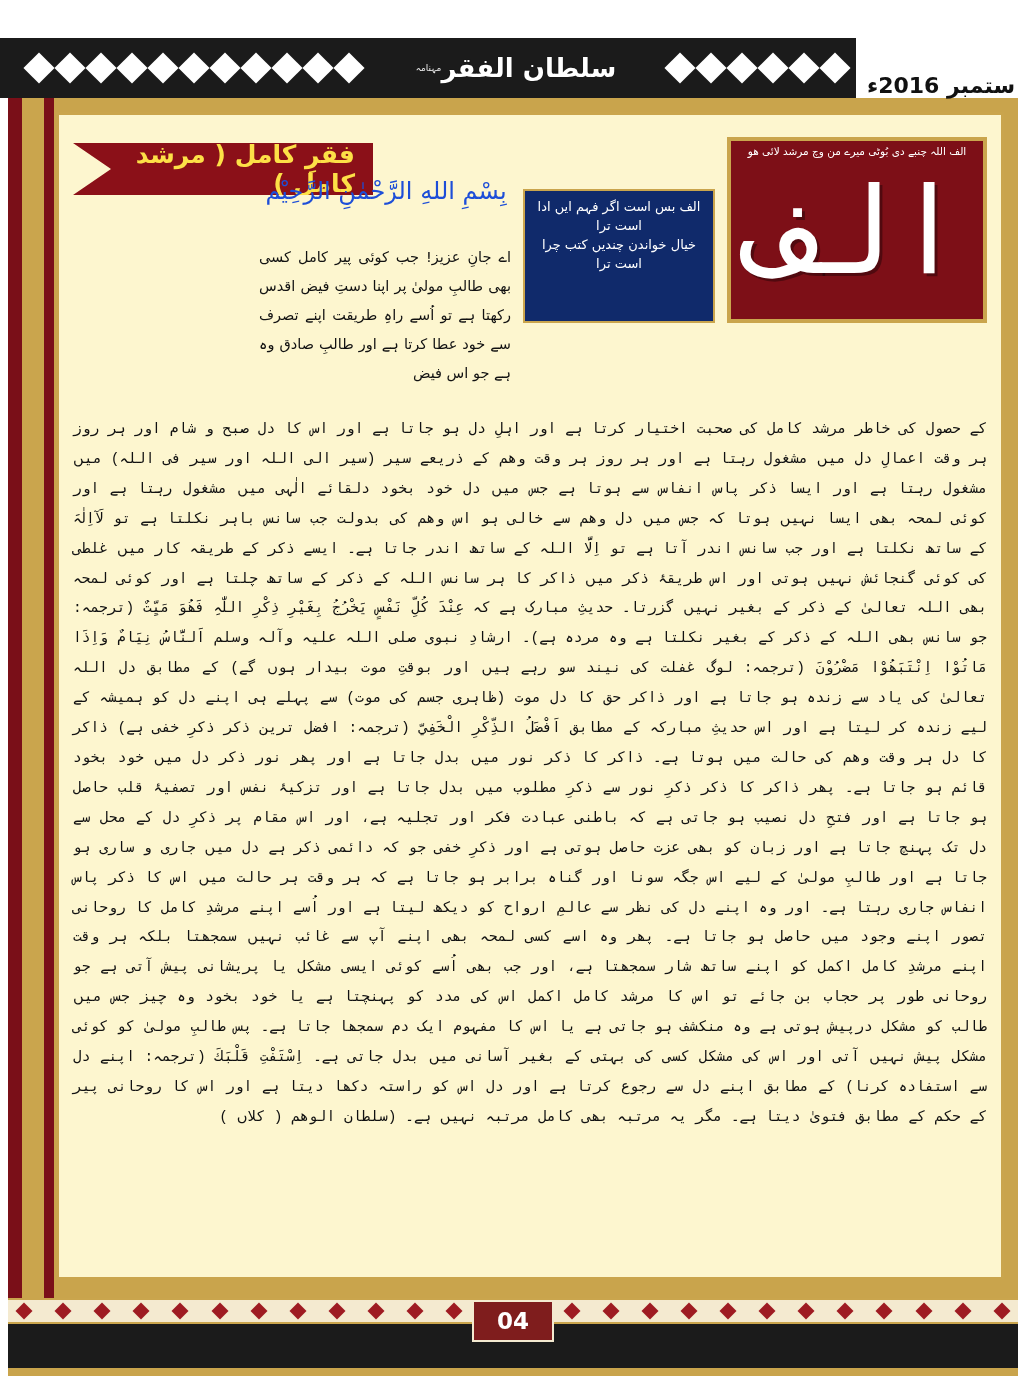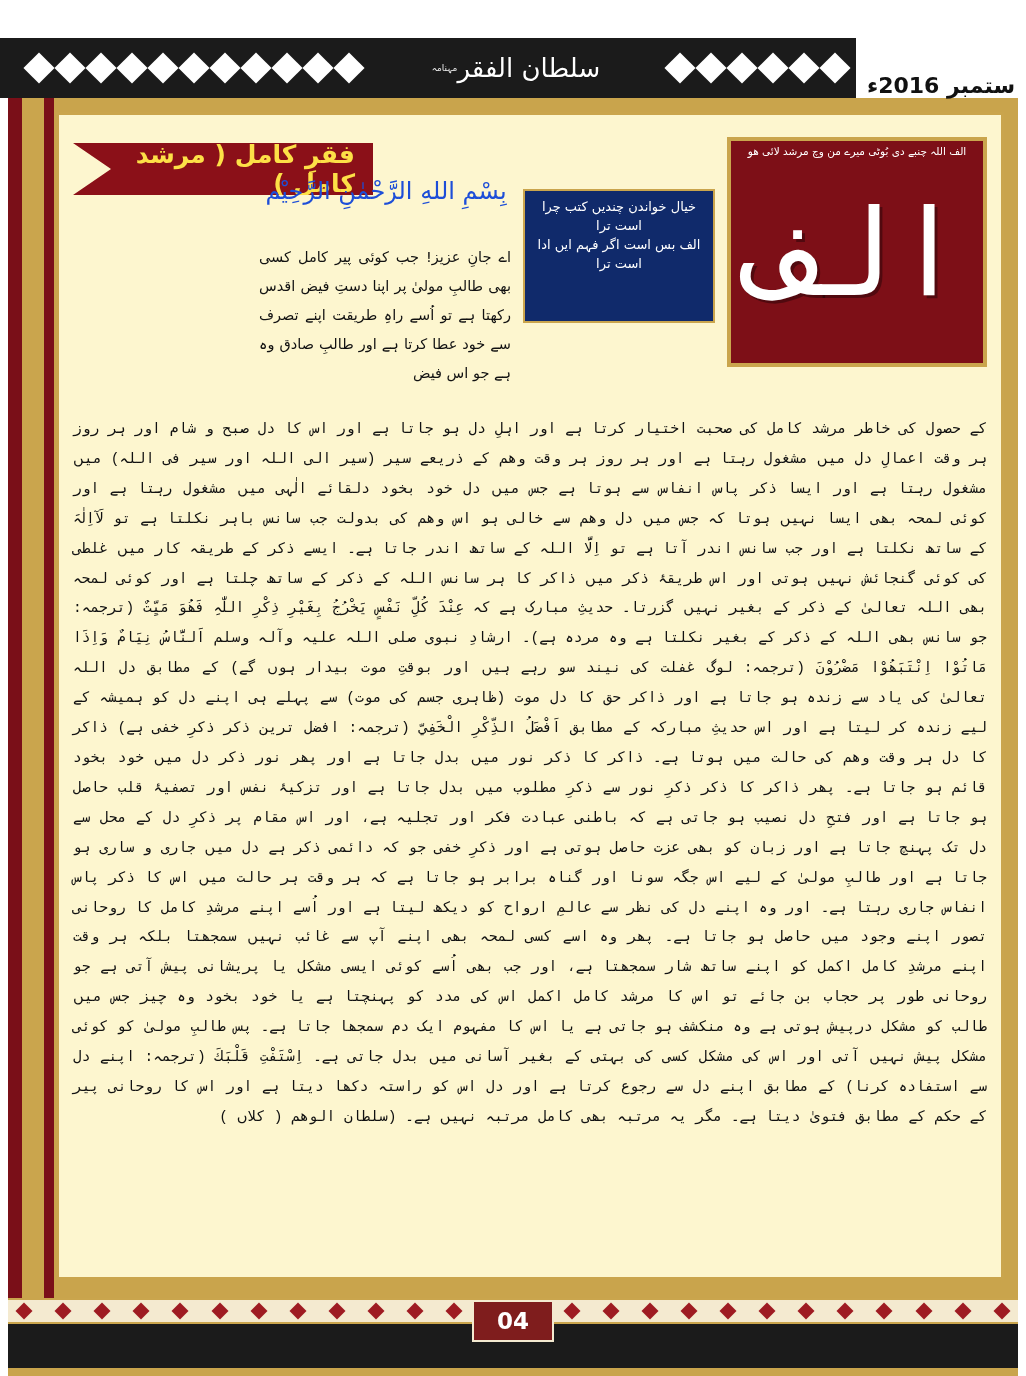--- a/index.html
+++ b/index.html
@@ -31,21 +31,21 @@
   .diamond{
     width:22px;height:22px;background:#fff;transform:rotate(45deg);
   }
   .masthead{
     position:absolute;left:0;right:0;top:0;bottom:0;
     display:flex;align-items:center;justify-content:center;
     pointer-events:none;
   }
   .masthead-text{
     font-family:"DejaVu Sans","Liberation Sans",sans-serif;
-    color:#fff;font-size:26px;font-weight:normal;
+    color:#fff;font-size:26px;font-weight:bold;
     direction:rtl;
     text-shadow:0 0 1px #000;
     letter-spacing:1px;
   }
   .masthead-sub{
     color:#fff;font-size:9px;margin-left:6px;opacity:.9;
   }
   .date-box{
     position:absolute;right:0;top:38px;width:170px;height:60px;
     background:#ffffff;
@@ -85,21 +85,21 @@
     display:flex;align-items:center;justify-content:center;
     clip-path:polygon(0 0, 100% 0, 100% 100%, 0 100%, 38px 50%);
   }
   .ribbon-text{
     color:#fde047;font-size:25px;direction:rtl;font-weight:bold;
     padding-right:18px;
   }
 
   
   .alif-box{
-    position:absolute;right:14px;top:22px;width:260px;height:230px;
+    position:absolute;right:14px;top:22px;width:260px;height:186px;
     background:#7d0f17;
     border:4px solid #caa54d;
     box-sizing:border-box;
     overflow:hidden;
   }
   .alif-caption{
     color:#fff;font-size:10.5px;direction:rtl;text-align:center;
     padding:4px 4px 0 4px;line-height:1.3;
   }
   .alif-glyph-wrap{
@@ -242,22 +242,22 @@
       </div>
 
       <div class="alif-box">
         <div class="alif-caption">الف اللہ چنبے دی بُوٹی میرے من وچ مرشد لائی ھو</div>
         <div class="alif-glyph-wrap">
           <span class="alif-glyph">الف</span>
         </div>
       </div>
 
       <div class="verse-box">
+        <div class="verse-line">الف بس است اگر فہم ایں ادا است ترا</div>
         <div class="verse-line">خیال خواندن چندیں کتب چرا است ترا</div>
-        <div class="verse-line">الف بس است اگر فہم ایں ادا است ترا</div>
       </div>
 
       <div class="bismillah">بِسْمِ اللهِ الرَّحْمٰنِ الرَّحِيْم</div>
 
       <div class="lead">اے جانِ عزیز! جب کوئی پیر کامل کسی بھی طالبِ مولیٰ پر اپنا دستِ فیض اقدس رکھتا ہے تو اُسے راہِ طریقت اپنے تصرف سے خود عطا کرتا ہے اور طالبِ صادق وہ ہے جو اس فیض</div>
 
       <div class="body-text">
         <p>کے حصول کی خاطر مرشد کامل کی صحبت اختیار کرتا ہے اور اہلِ دل ہو جاتا ہے اور اس کا دل صبح و شام اور ہر روز ہر وقت اعمالِ دل میں مشغول رہتا ہے اور ہر روز ہر وقت وھم کے ذریعے سیر (سیر الی اللہ اور سیر فی اللہ) میں مشغول رہتا ہے اور ایسا ذکر پاس انفاس سے ہوتا ہے جس میں دل خود بخود دلقائے الٰہی میں مشغول رہتا ہے اور کوئی لمحہ بھی ایسا نہیں ہوتا کہ جس میں دل وھم سے خالی ہو اس وھم کی بدولت جب سانس باہر نکلتا ہے تو لَآاِلٰہَ کے ساتھ نکلتا ہے اور جب سانس اندر آتا ہے تو اِلَّا اللہ کے ساتھ اندر جاتا ہے۔ ایسے ذکر کے طریقہ کار میں غلطی کی کوئی گنجائش نہیں ہوتی اور اس طریقۂ ذکر میں ذاکر کا ہر سانس اللہ کے ذکر کے ساتھ چلتا ہے اور کوئی لمحہ بھی اللہ تعالیٰ کے ذکر کے بغیر نہیں گزرتا۔ حدیثِ مبارک ہے کہ عِنْدَ کُلِّ نَفْسٍ یَخْرُجُ بِغَیْرِ ذِکْرِ اللّٰہِ فَھُوَ مَیِّتٌ (ترجمہ: جو سانس بھی اللہ کے ذکر کے بغیر نکلتا ہے وہ مردہ ہے)۔ ارشادِ نبوی صلی اللہ علیہ وآلہ وسلم اَلنَّاسُ نِیَامٌ وَاِذَا مَاتُوْا اِنْتَبَھُوْا مَضْرُوْنَ (ترجمہ: لوگ غفلت کی نیند سو رہے ہیں اور بوقتِ موت بیدار ہوں گے) کے مطابق دل اللہ تعالیٰ کی یاد سے زندہ ہو جاتا ہے اور ذاکر حق کا دل موت (ظاہری جسم کی موت) سے پہلے ہی اپنے دل کو ہمیشہ کے لیے زندہ کر لیتا ہے اور اس حدیثِ مبارکہ کے مطابق اَفْضَلُ الذِّکْرِ الْخَفِيّ (ترجمہ: افضل ترین ذکر ذکرِ خفی ہے) ذاکر کا دل ہر وقت وھم کی حالت میں ہوتا ہے۔ ذاکر کا ذکر نور میں بدل جاتا ہے اور پھر نور ذکر دل میں خود بخود قائم ہو جاتا ہے۔ پھر ذاکر کا ذکر ذکرِ نور سے ذکرِ مطلوب میں بدل جاتا ہے اور تزکیۂ نفس اور تصفیۂ قلب حاصل ہو جاتا ہے اور فتحِ دل نصیب ہو جاتی ہے کہ باطنی عبادت فکر اور تجلیہ ہے، اور اس مقام پر ذکرِ دل کے محل سے دل تک پہنچ جاتا ہے اور زبان کو بھی عزت حاصل ہوتی ہے اور ذکرِ خفی جو کہ دائمی ذکر ہے دل میں جاری و ساری ہو جاتا ہے اور طالبِ مولیٰ کے لیے اس جگہ سونا اور گناہ برابر ہو جاتا ہے کہ ہر وقت ہر حالت میں اس کا ذکر پاس انفاس جاری رہتا ہے۔ اور وہ اپنے دل کی نظر سے عالمِ ارواح کو دیکھ لیتا ہے اور اُسے اپنے مرشدِ کامل کا روحانی تصور اپنے وجود میں حاصل ہو جاتا ہے۔ پھر وہ اسے کسی لمحہ بھی اپنے آپ سے غائب نہیں سمجھتا بلکہ ہر وقت اپنے مرشدِ کامل اکمل کو اپنے ساتھ شار سمجھتا ہے، اور جب بھی اُسے کوئی ایسی مشکل یا پریشانی پیش آتی ہے جو روحانی طور پر حجاب بن جائے تو اس کا مرشد کامل اکمل اس کی مدد کو پہنچتا ہے یا خود بخود وہ چیز جس میں طالب کو مشکل درپیش ہوتی ہے وہ منکشف ہو جاتی ہے یا اس کا مفہوم ایک دم سمجھا جاتا ہے۔ پس طالبِ مولیٰ کو کوئی مشکل پیش نہیں آتی اور اس کی مشکل کسی کی بہتی کے بغیر آسانی میں بدل جاتی ہے۔ اِسْتَفْتِ قَلْبَكَ (ترجمہ: اپنے دل سے استفادہ کرنا) کے مطابق اپنے دل سے رجوع کرتا ہے اور دل اس کو راستہ دکھا دیتا ہے اور اس کا روحانی پیر کے حکم کے مطابق فتویٰ دیتا ہے۔ مگر یہ مرتبہ بھی کامل مرتبہ نہیں ہے۔ (سلطان الوھم ( کلاں )</p>
       </div>
 

